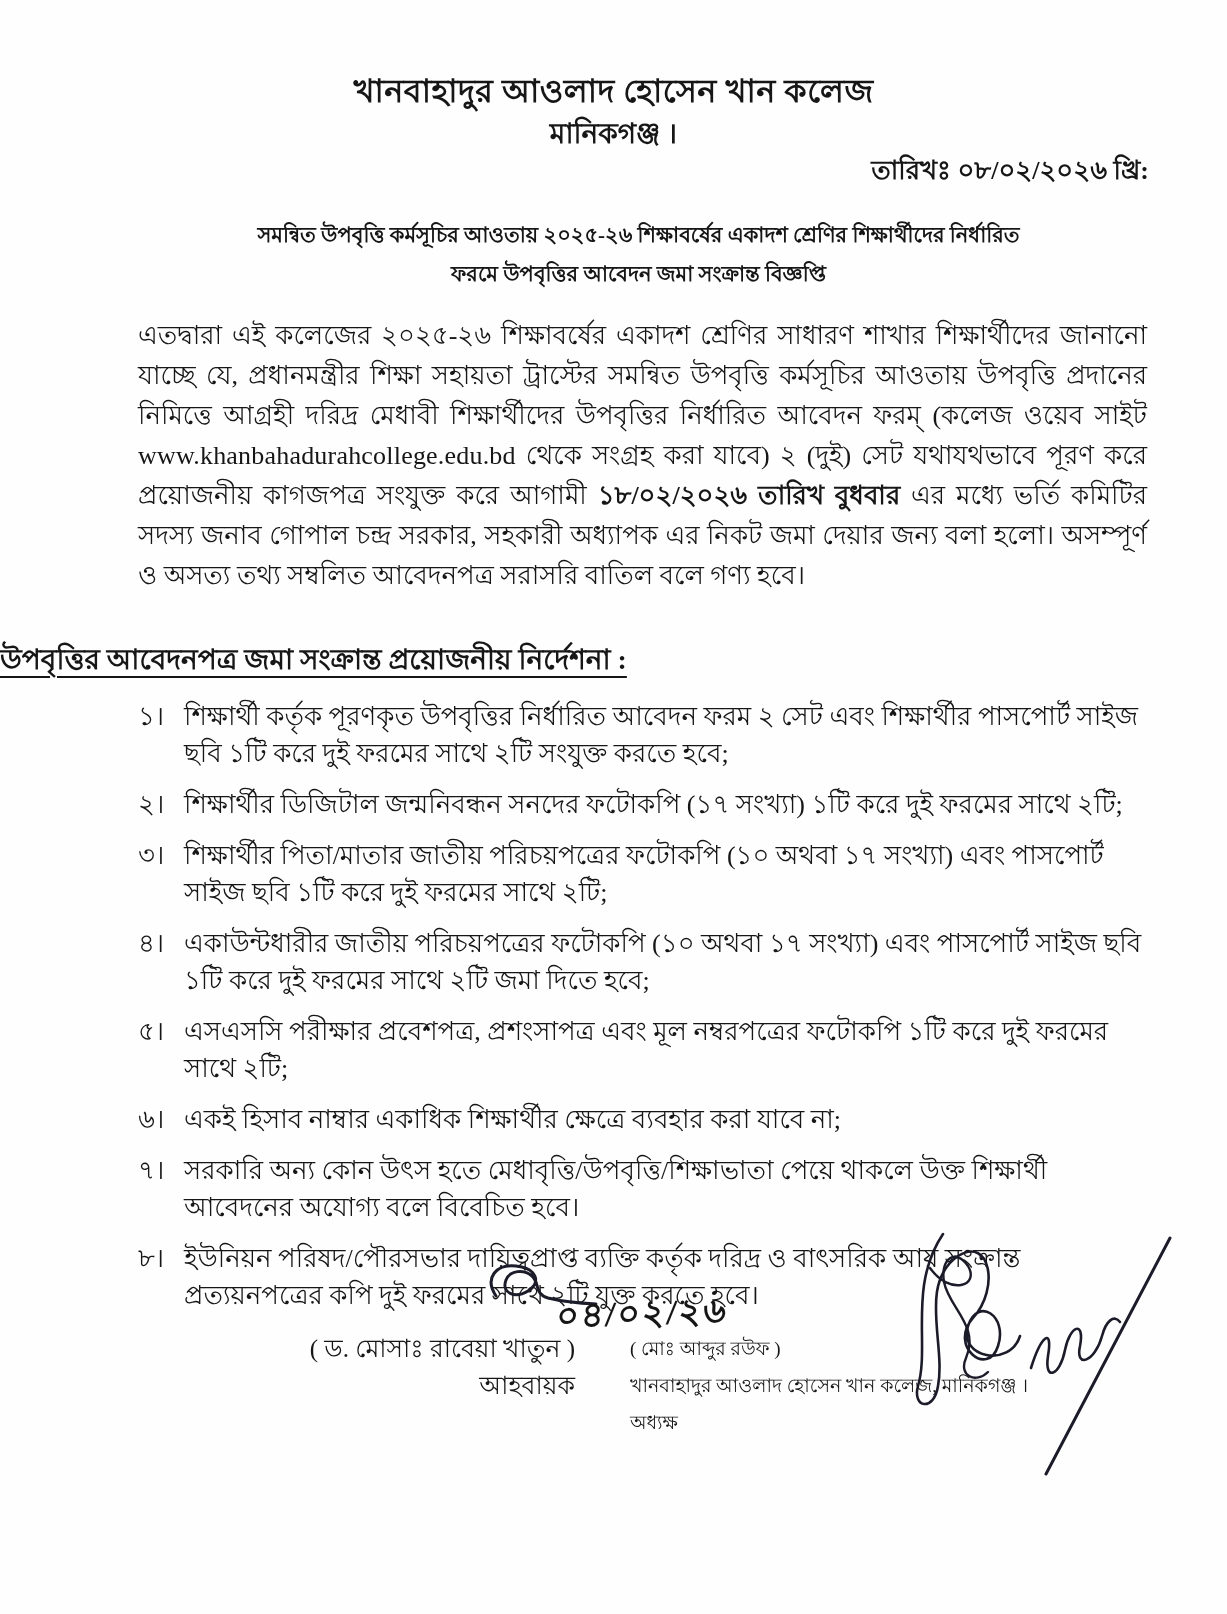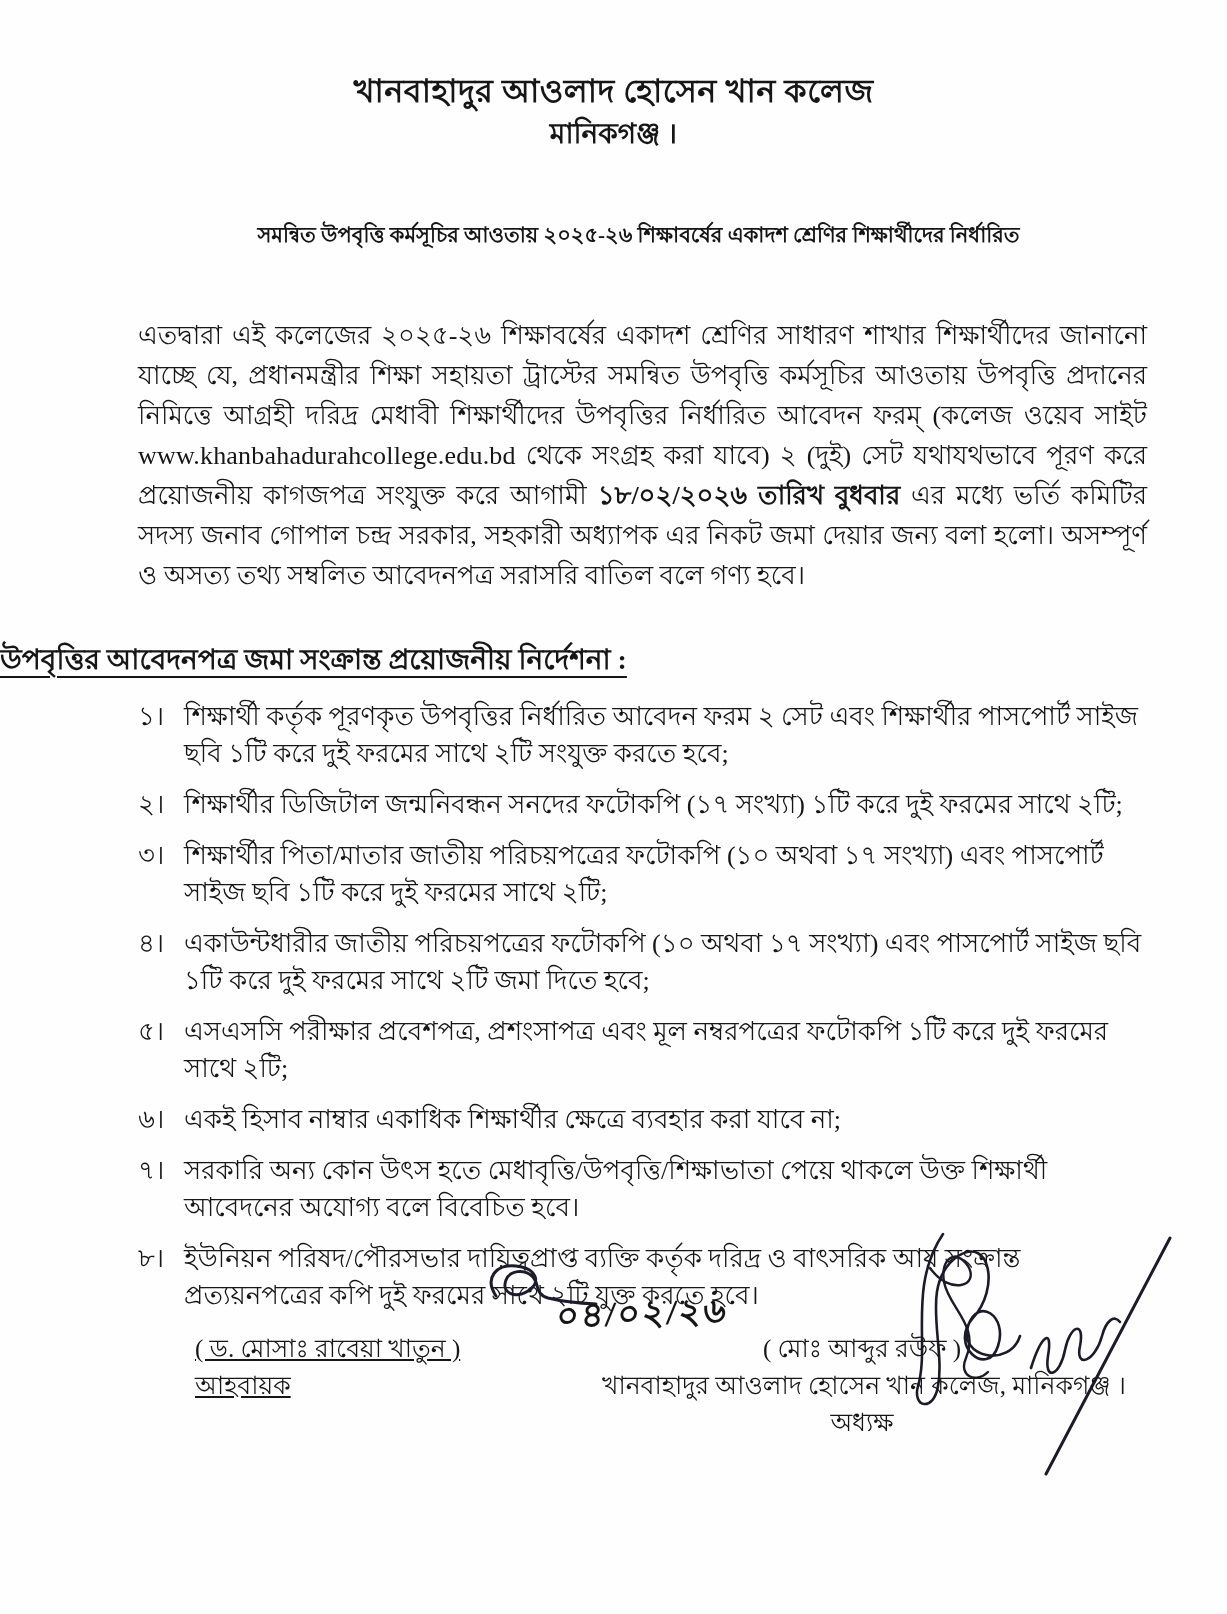--- a/index.html
+++ b/index.html
@@ -57,41 +57,43 @@
   .instr-text { flex:1; }
   .sig-scribble-left { position:absolute; left:478px; top:1256px; }
   .hand-date {
     position:absolute; left:556px; top:1286px;
     font-size:35px; font-weight:bold;
     transform:rotate(-2deg) skewX(-6deg);
     letter-spacing:2px;
   }
   .sig-left {
     position:absolute; left:195px; top:1330px; width:380px;
-    text-align:left; font-size:25px; line-height:37px;text-decoration:underline;
+    text-align:right; font-size:25px; line-height:37px;
   }
   .sig-right {
-    position:absolute; left:602px; top:1330px; width:520px;
-    text-align:center; font-size:25px; line-height:37px;
+    position:absolute; left:630px; top:1330px; width:520px;
+    text-align:left; font-size:19px; line-height:37px;
   }
   .sig-line { white-space:nowrap; }
   .sig-scribble-right { position:absolute; left:848px; top:1226px; }
 </style>
 </head>
 <body>
 
 <div class="page">
 
   <div class="college-name center">খানবাহাদুর আওলাদ হোসেন খান কলেজ</div>
 
   <div class="location center">মানিকগঞ্জ ।</div>
 
+  <div class="date-line">তারিখঃ ০৮/০২/২০২৬ খ্রি:</div>
 
   <div class="notice-title">
     <span>সমন্বিত উপবৃত্তি কর্মসূচির আওতায় ২০২৫-২৬ শিক্ষাবর্ষের একাদশ শ্রেণির শিক্ষার্থীদের নির্ধারিত</span><br>
+    <span>ফরমে উপবৃত্তির আবেদন জমা সংক্রান্ত বিজ্ঞপ্তি</span>
   </div>
 
   <p class="body-par"><span>এতদ্বারা এই কলেজের ২০২৫-২৬ শিক্ষাবর্ষের একাদশ শ্রেণির সাধারণ শাখার শিক্ষার্থীদের জানানো যাচ্ছে যে, প্রধানমন্ত্রীর শিক্ষা সহায়তা ট্রাস্টের সমন্বিত উপবৃত্তি কর্মসূচির আওতায় উপবৃত্তি প্রদানের নিমিত্তে আগ্রহী দরিদ্র মেধাবী শিক্ষার্থীদের উপবৃত্তির নির্ধারিত আবেদন ফরম্ (কলেজ ওয়েব সাইট </span><span class="url">www.khanbahadurahcollege.edu.bd</span><span> থেকে সংগ্রহ করা যাবে) ২ (দুই) সেট যথাযথভাবে পূরণ করে প্রয়োজনীয় কাগজপত্র সংযুক্ত করে আগামী </span><b>১৮/০২/২০২৬ তারিখ বুধবার</b><span> এর মধ্যে ভর্তি কমিটির সদস্য জনাব গোপাল চন্দ্র সরকার, সহকারী অধ্যাপক এর নিকট জমা দেয়ার জন্য বলা হলো। অসম্পূর্ণ ও অসত্য তথ্য সম্বলিত আবেদনপত্র সরাসরি বাতিল বলে গণ্য হবে।</span></p>
 
   <div class="instructions-heading">
     <span>উপবৃত্তির আবেদনপত্র জমা সংক্রান্ত প্রয়োজনীয় নির্দেশনা :</span>
   </div>
 
   <div class="instructions">
 

